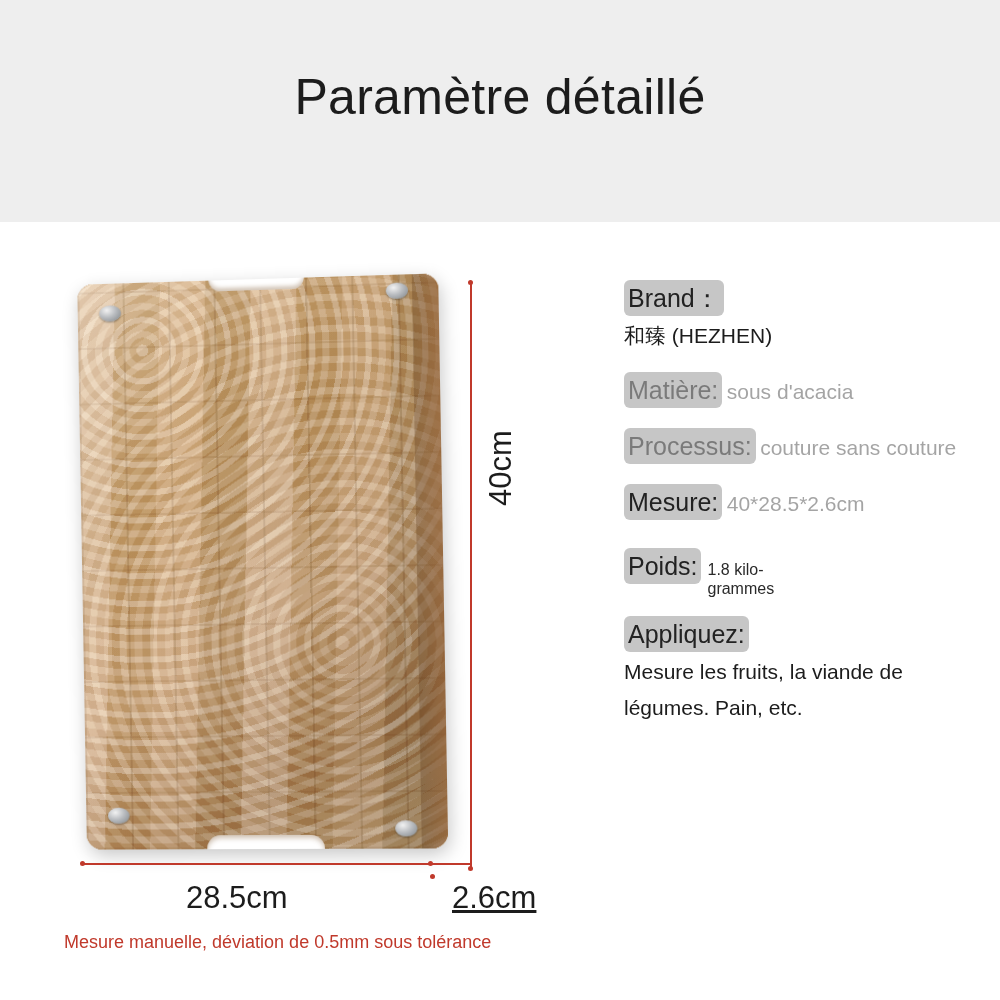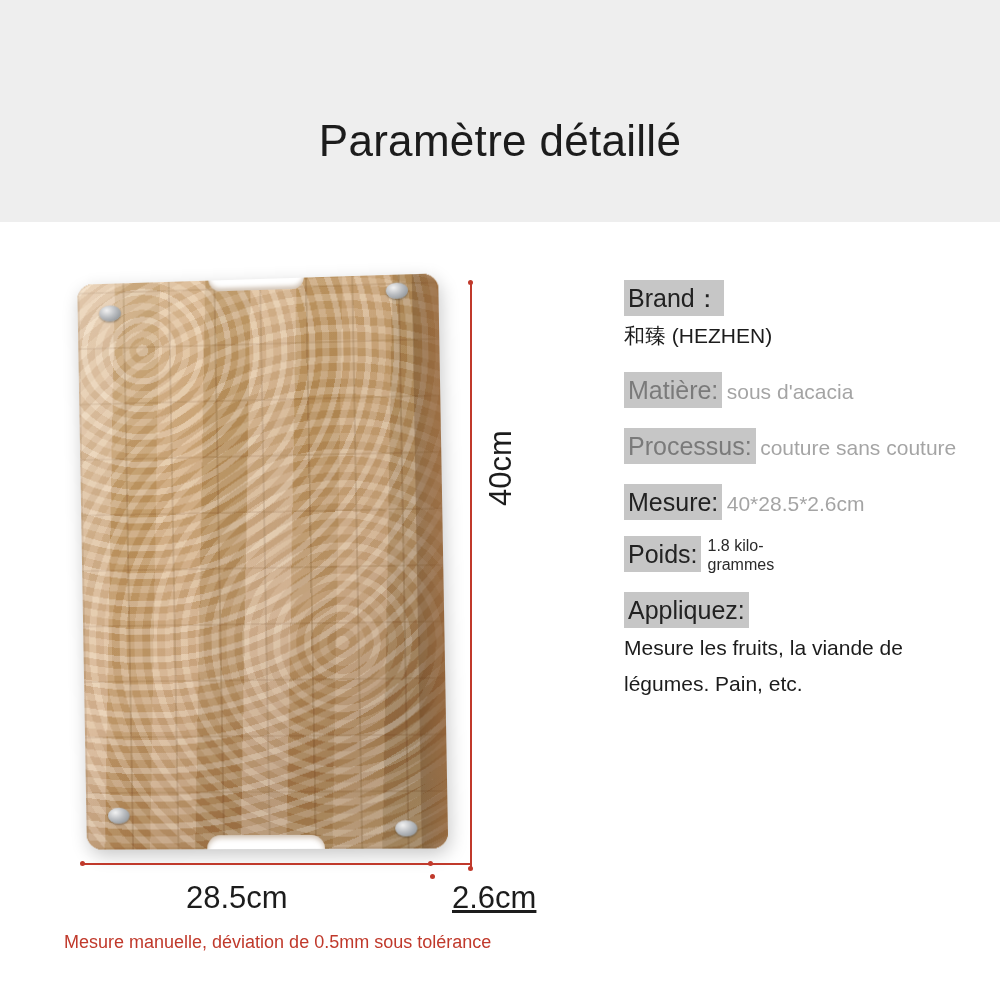--- a/index.html
+++ b/index.html
@@ -28,26 +28,25 @@
     width: 1000px;
     height: 222px;
     background: #eeeeee;
   }
   .header-title {
     position: absolute;
     left: 0;
     top: 66px;
     width: 1000px;
     text-align: center;
-    font-size: 44px;
+    font-size: 50px;
     line-height: 62px;
     color: #1c1c1c;
     font-weight: 400;
     letter-spacing: 0.3px;
-    margin-top: 44px;
   }
 
   
   .main {
     position: absolute;
     left: 0;
     top: 222px;
     width: 1000px;
     height: 778px;
     background: #ffffff;
@@ -224,21 +223,21 @@
   .spec-block {
     margin-bottom: 6px;
   }
   .spec-key {
     display: inline-block;
     font-size: 25px;
     line-height: 34px;
     color: #222222;
     background: rgba(128,128,128,0.45);
     padding: 1px 4px;
-    border-radius: 0;
+    border-radius: 6px;
   }
   .spec-key.dim {
     color: rgba(60,60,60,0.55);
   }
   .spec-val {
     font-size: 21px;
     line-height: 36px;
     color: #1c1c1c;
     padding-top: 2px;
   }
@@ -249,20 +248,21 @@
     display: inline;
   }
   .spec-val.small {
     font-size: 16px;
     line-height: 19px;
     color: #2a2a2a;
     display: inline-block;
     vertical-align: middle;
     margin-left: 6px;
     max-width: 110px;
+    margin-top: 24px;
   }
   .row {
     display: flex;
     align-items: center;
   }
   .gap-sm { height: 6px; }
   .gap-md { height: 12px; }
 </style>
 </head>
 <body>

